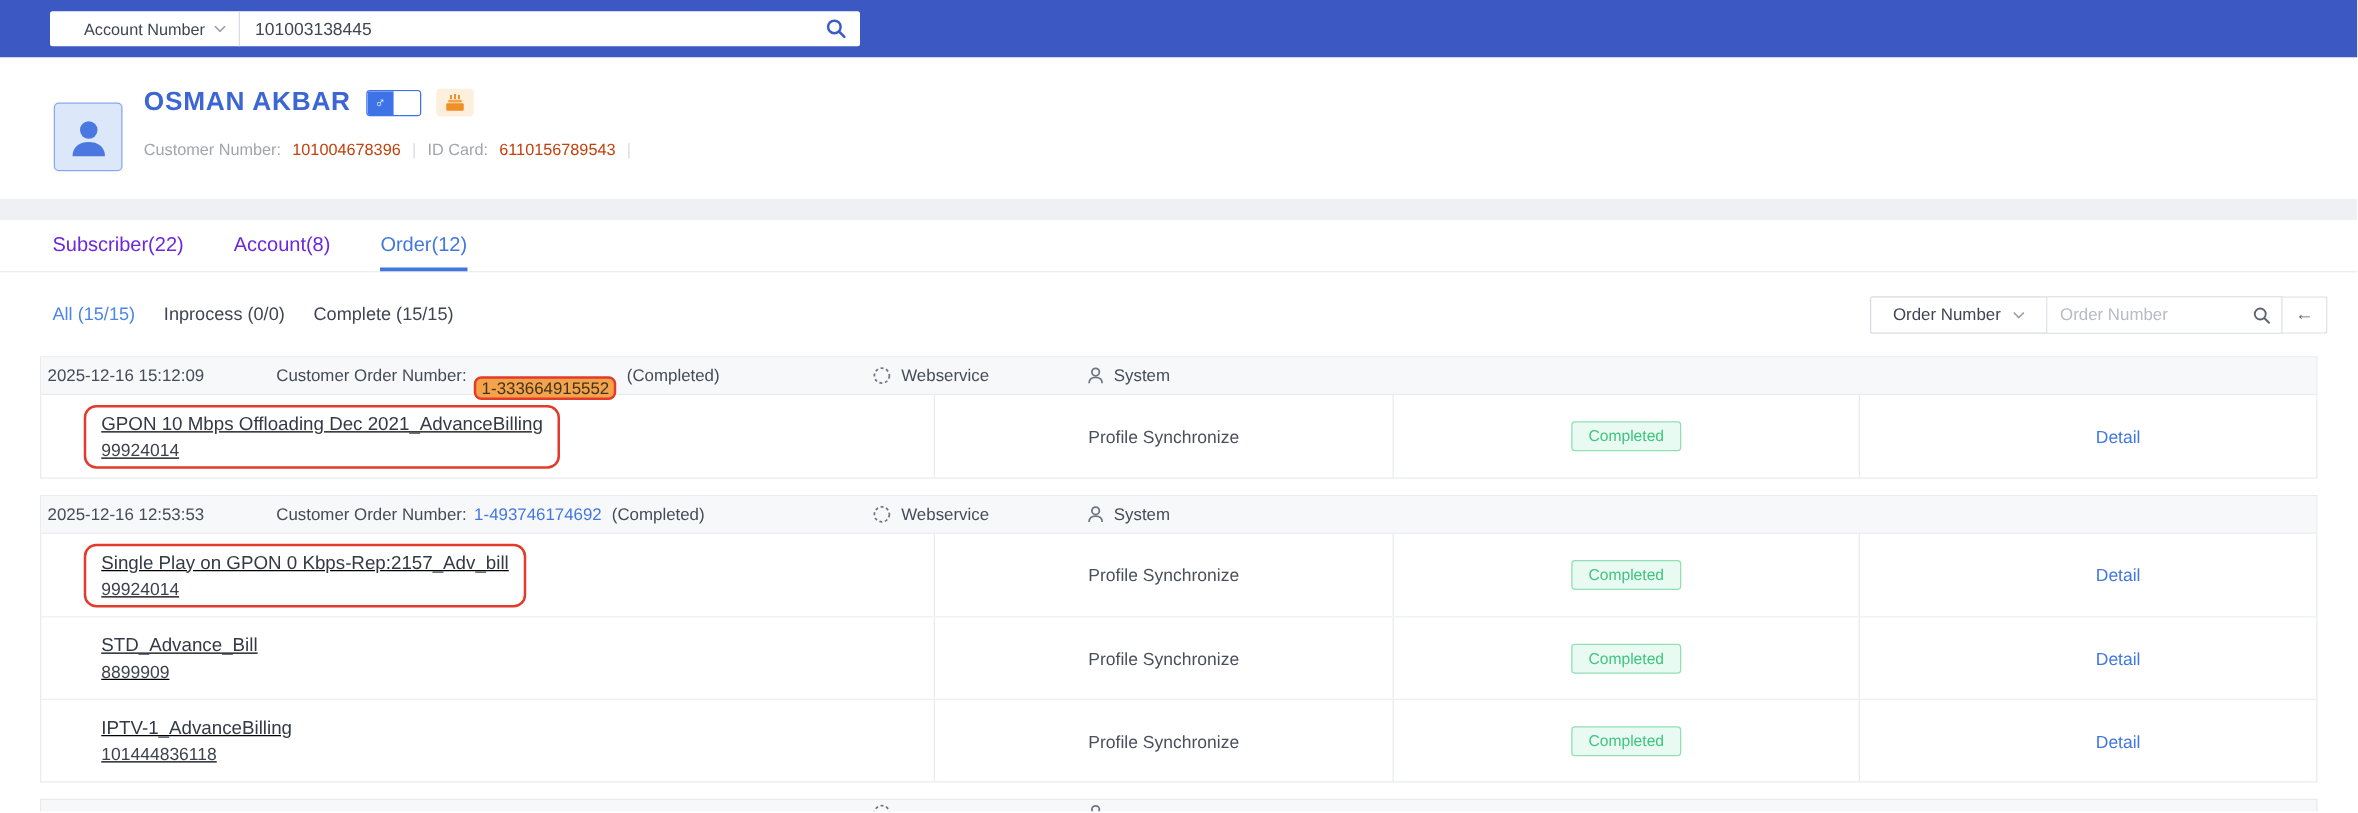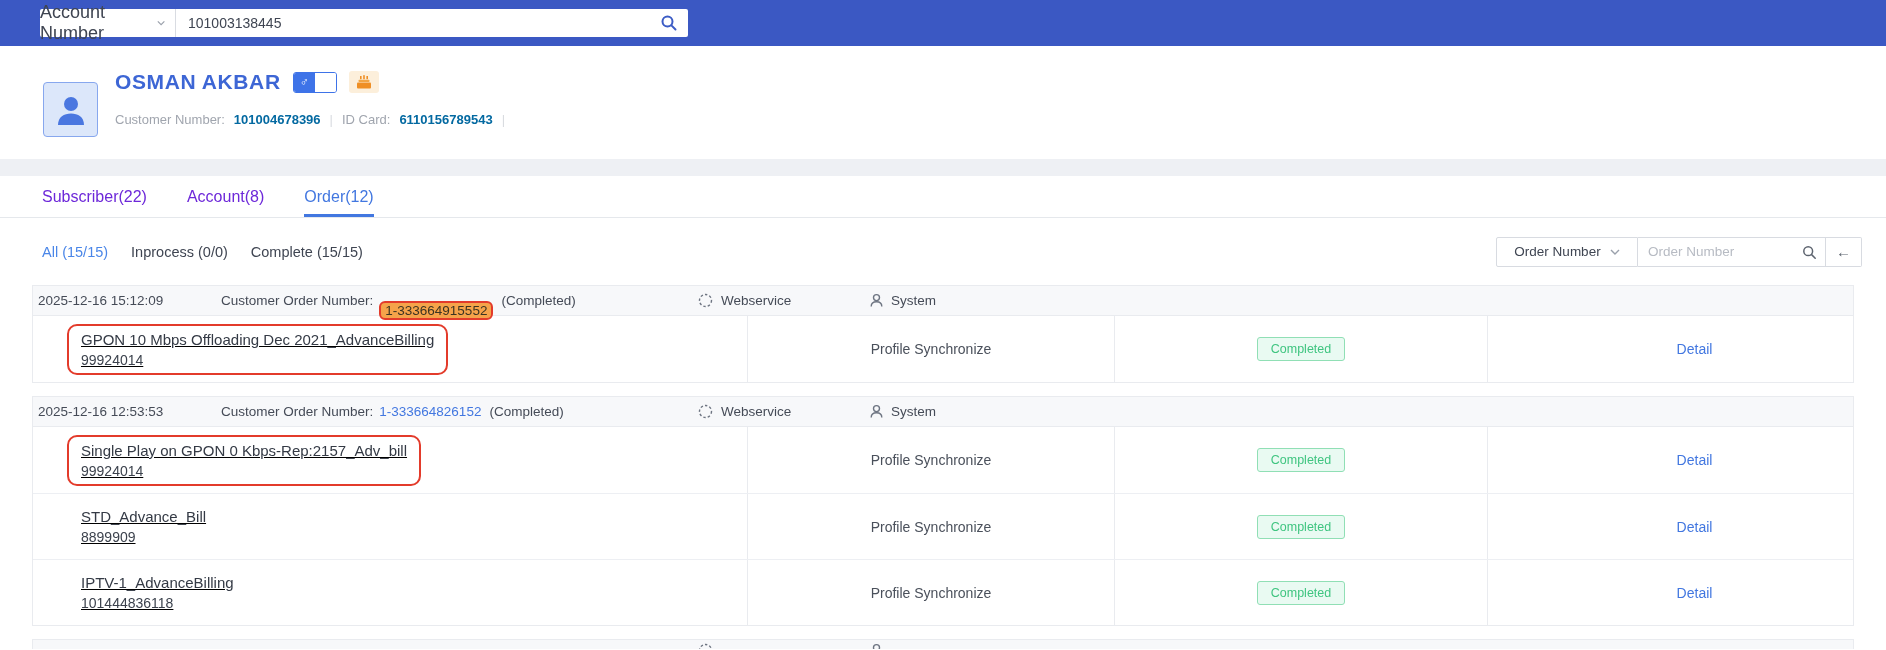--- a/index.html
+++ b/index.html
@@ -3,22 +3,22 @@
 <meta charset="utf-8">
 <style>
   * { margin:0; padding:0; box-sizing:border-box; }
   body { font-family:"Liberation Sans", sans-serif; background:#fff; }
   .screen { position:relative; width:1886px; height:650px; background:#fff; overflow:hidden; }
 
   
   .topbar { position:relative; height:46px; background:#3b58c3; }
   .search-combo { position:absolute; left:40px; top:9px; width:648px; height:28px;
     background:#fff; border-radius:2px; display:flex; align-items:stretch; }
-  .combo-select { width:136px; display:flex; align-items:center; justify-content:flex-end;
-    gap:7px; padding-right:10px; border-right:1px solid #d9dce2; font-size:18px; color:#3f4552; cursor:pointer; }
+  .combo-select { width:152px; display:flex; align-items:center; justify-content:flex-end;
+    gap:7px; padding-right:10px; border-right:1px solid #d9dce2; font-size:13px; color:#3f4552; cursor:pointer; }
   .combo-input { flex:1; position:relative; display:flex; align-items:center; }
   .combo-input input { border:none; outline:none; width:100%; height:100%; padding:0 40px 0 12px;
     font-size:14px; color:#3f4552; font-family:"Liberation Sans", sans-serif; background:transparent; }
   .combo-search-icon { position:absolute; right:10px; top:5px; }
 
   
   .header-card { position:relative; height:113px; background:#fff; }
   .avatar { position:absolute; left:43px; top:36px; width:55px; height:55px; background:#dce7fa;
     border:1px solid #87a7ee; border-radius:4px; display:flex; align-items:center; justify-content:center; }
   .name-row { position:absolute; left:115px; top:24px; display:flex; align-items:center; gap:12px; }
@@ -26,21 +26,21 @@
   .gender-toggle { width:44px; height:21px; border:1px solid #3e73e8; border-radius:3px;
     display:flex; overflow:hidden; cursor:pointer; }
   .gender-on { flex:1; background:#3e73e8; color:#fff; font-size:12px; display:flex;
     align-items:center; justify-content:center; }
   .gender-off { flex:1; background:#fff; }
   .cake-badge { width:30px; height:22px; background:#fcefdb; border-radius:3px;
     display:flex; align-items:center; justify-content:center; }
   .info-row { position:absolute; left:115px; top:66px; display:flex; align-items:center;
     gap:9px; font-size:13px; }
   .info-label { color:#a0a5ae; }
-  .info-value { color:#0369a1; font-weight:bold; }
+  .info-value { color:#c2410c; font-weight:normal; }
   .info-divider { color:#d8dbe0; }
 
   .grey-strip { height:17px; background:#eef0f4; }
 
   
   .tabs-row { display:flex; align-items:stretch; height:42px; border-bottom:1px solid #e5e8ec;
     padding-left:42px; gap:40px; background:#fff; }
   .tab { display:flex; align-items:center; font-size:16px; color:#6d28d9; cursor:pointer;
     border-bottom:3px solid transparent; padding-top:3px; }
   .tab.active { color:#4277e0; border-bottom-color:#4277e0; }
@@ -230,21 +230,21 @@
         <div class="col-detail">
           <span class="detail-link">Detail</span>
         </div>
       </div>
     </div>
 
     <div class="order-group">
       <div class="group-header">
         <span class="gh-date">2025-12-16 12:53:53</span>
         <span class="gh-label">Customer Order Number:</span>
-        <span class="gh-number link">1-333664826152</span>
+        <span class="gh-number link">1-493746174692</span>
         <span class="gh-status">(Completed)</span>
         <span class="gh-channel">
           <svg width="15" height="15" viewBox="0 0 15 15">
             <circle cx="7.5" cy="7.5" r="6" fill="none" stroke="#6e7582" stroke-width="1.4" stroke-dasharray="2.4 2.1"></circle>
           </svg>
           <span>Webservice</span>
         </span>
         <span class="gh-operator">
           <svg width="15" height="15" viewBox="0 0 15 15">
             <circle cx="7.5" cy="4.6" r="3" fill="none" stroke="#6e7582" stroke-width="1.4"></circle>

